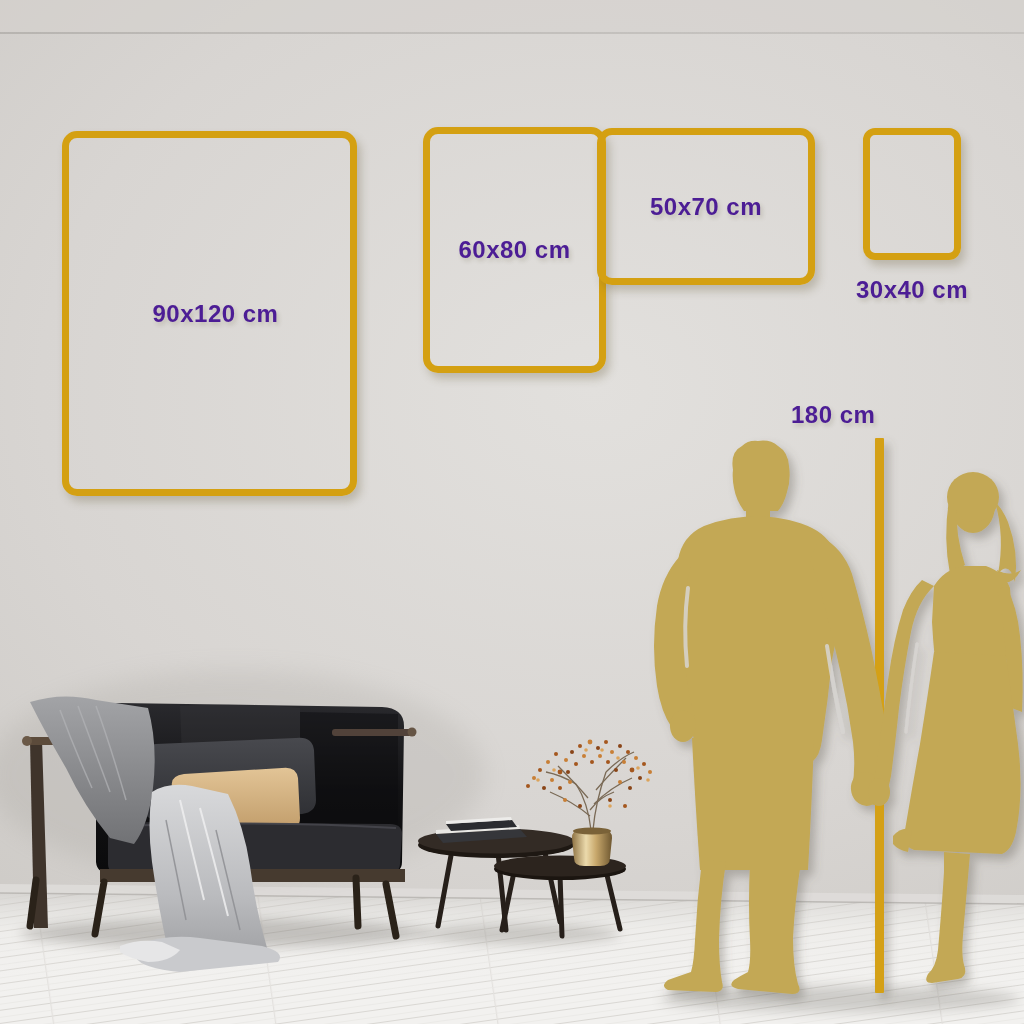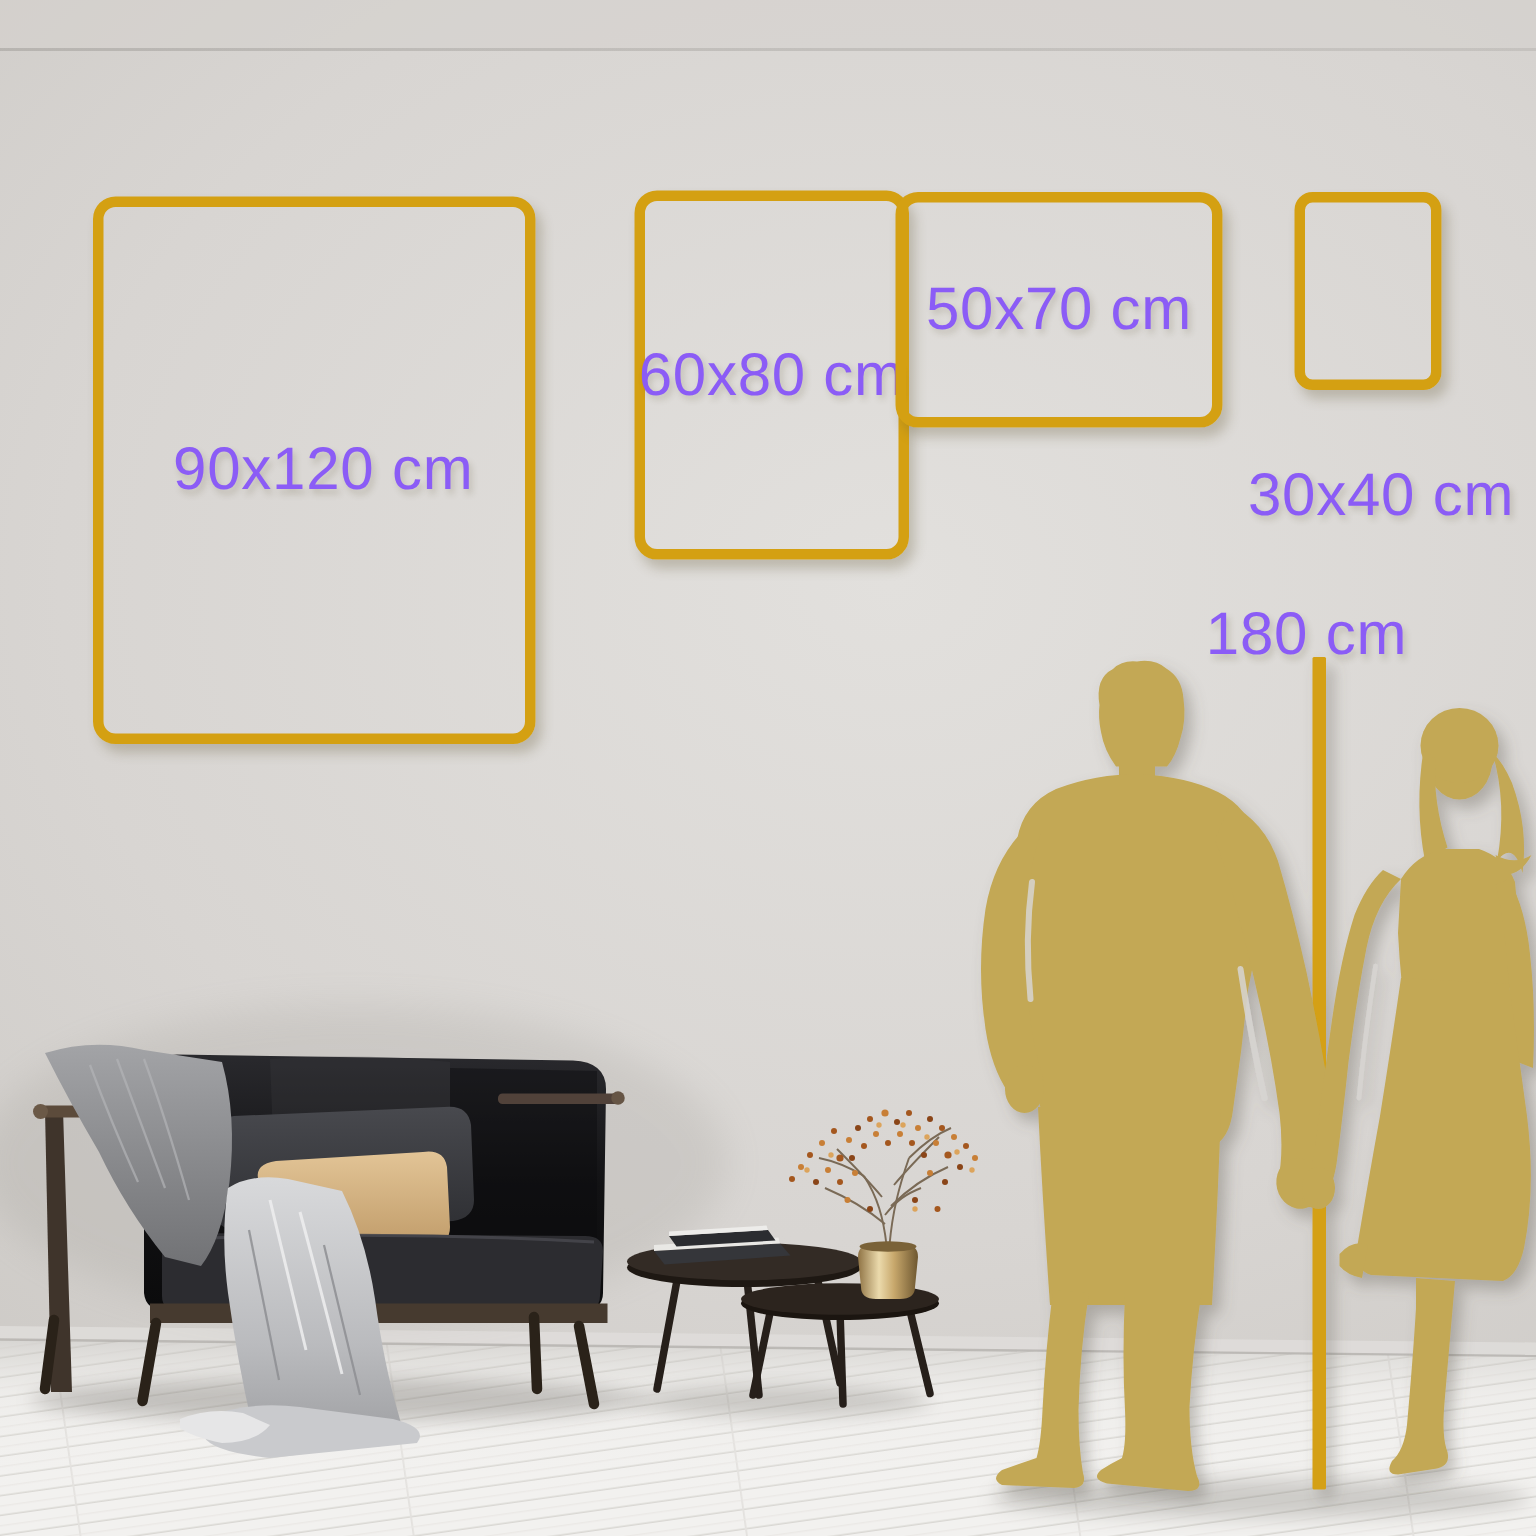--- a/index.html
+++ b/index.html
@@ -26,28 +26,28 @@
   .frame{
     position:absolute;border:7px solid #D4A012;border-radius:15px;
     box-shadow:4px 6px 8px rgba(100,90,55,.28);
     display:flex;align-items:center;justify-content:center;
   }
   .f1{left:62px;top:131px;width:269px;height:351px;padding-left:12px;}
   .f2{left:375px;top:127px;width:169px;height:232px;margin-left:48px;}
   .f3{left:597px;top:128px;width:204px;height:143px;}
   .f4{left:863px;top:128px;width:84px;height:118px;border-radius:12px;}
   .gold-text{
-    color:#8b5cf6;font-weight:normal;font-size:40px;letter-spacing:.5px;
+    color:#4c1d95;font-weight:bold;font-size:24px;letter-spacing:.5px;
     text-shadow:2px 3px 4px rgba(95,85,55,.22);white-space:nowrap;
   }
   .label-below{
-    position:absolute;left:832px;top:276px;width:160px;text-align:center;margin-top:32px;
+    position:absolute;left:832px;top:276px;width:160px;text-align:center;
   }
   .height-label{
-    position:absolute;left:791px;top:401px;width:160px;text-align:center;
+    position:absolute;left:791px;top:401px;width:160px;
   }
 </style>
 </head>
 <body>
 
 <div class="scene">
 
   <div class="wall"></div>
   <div class="ceiling"></div>
   <div class="ceiling-line"></div>

